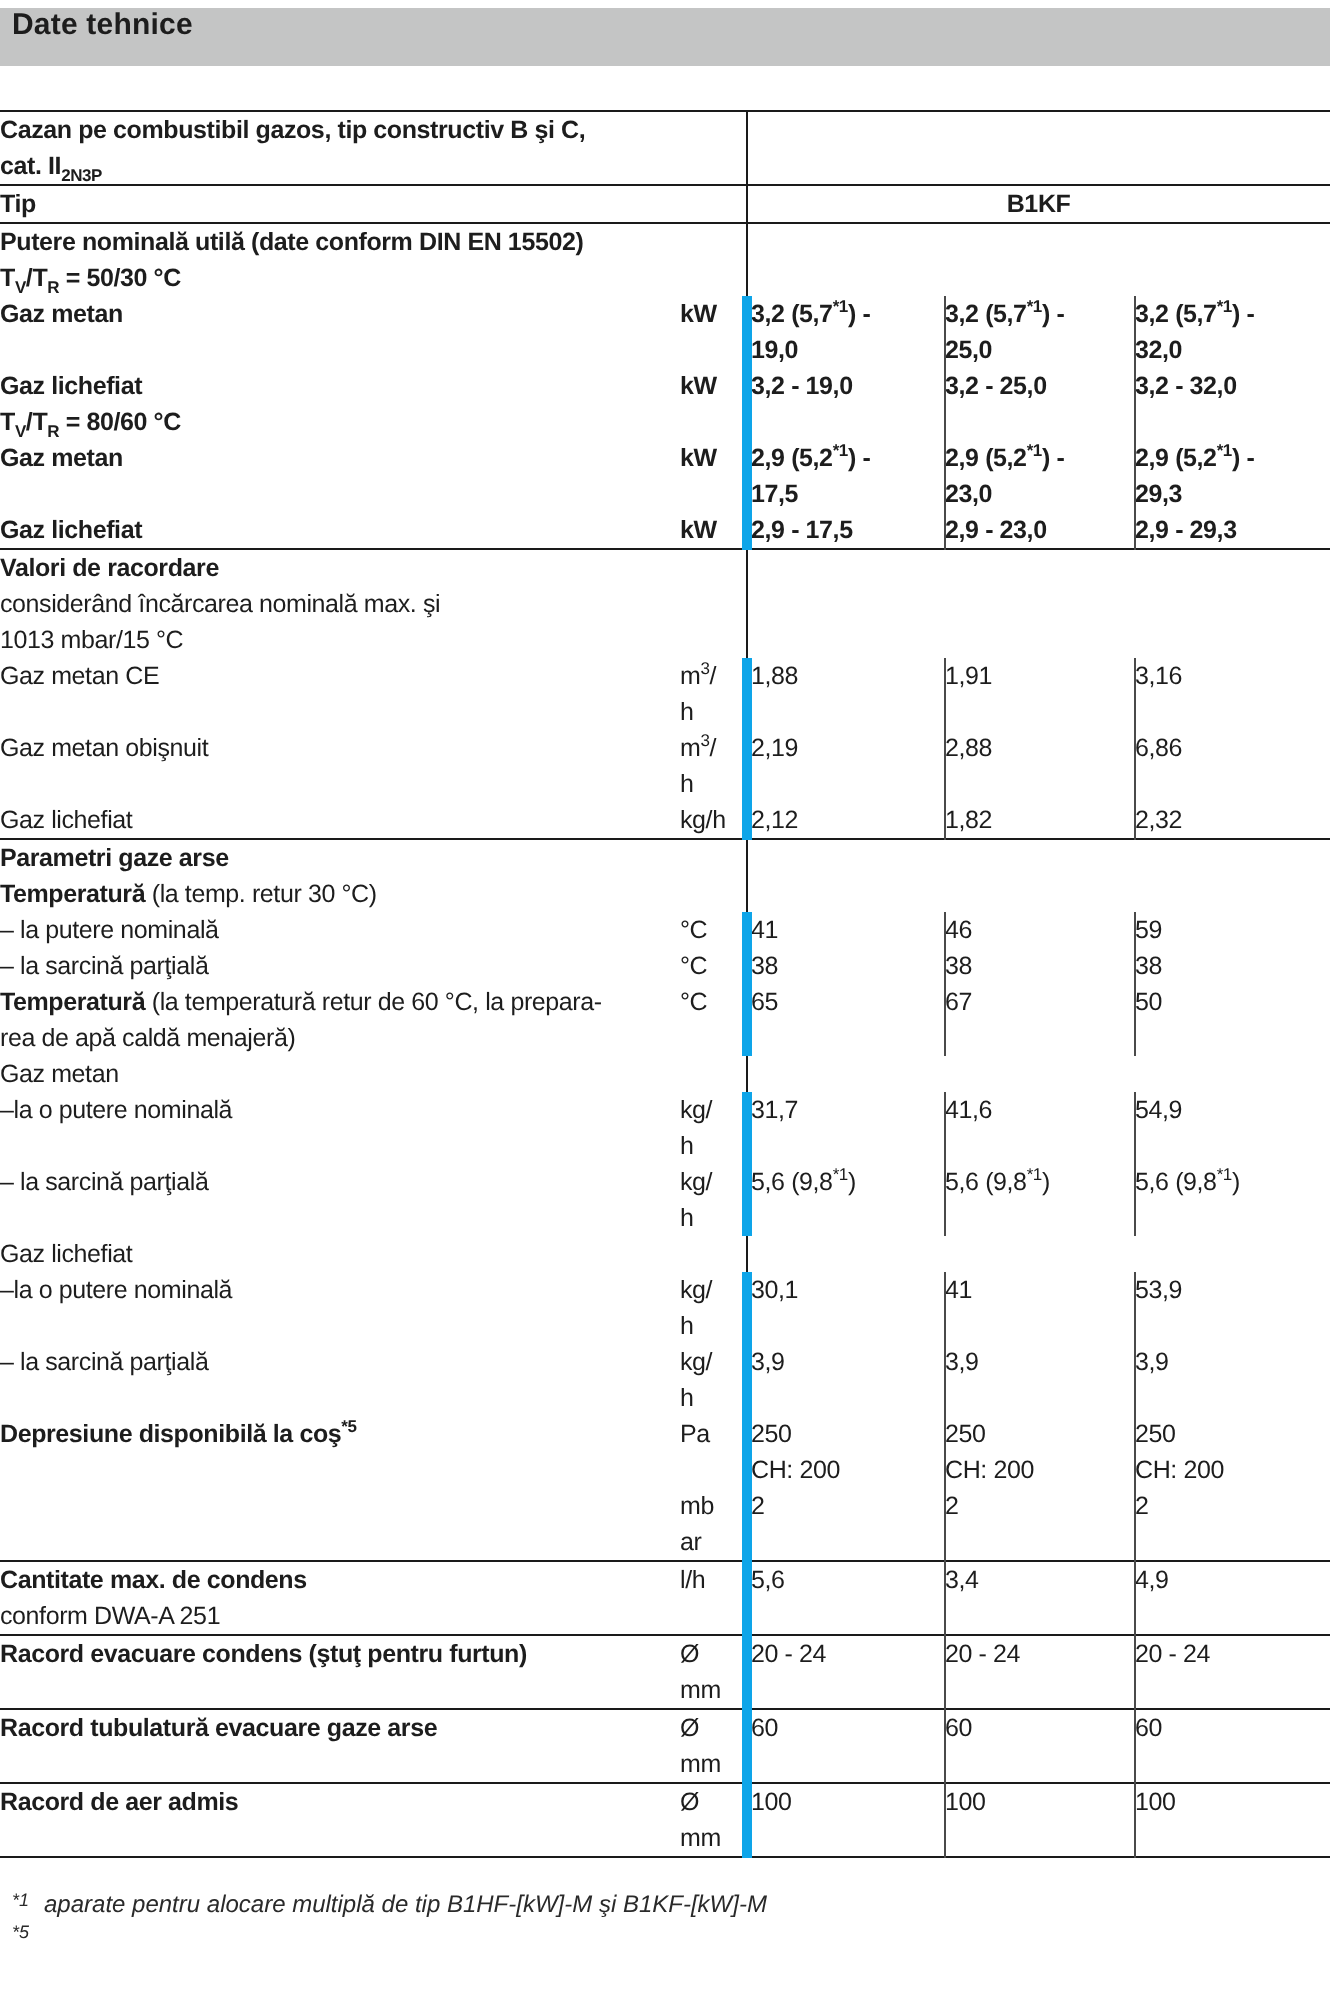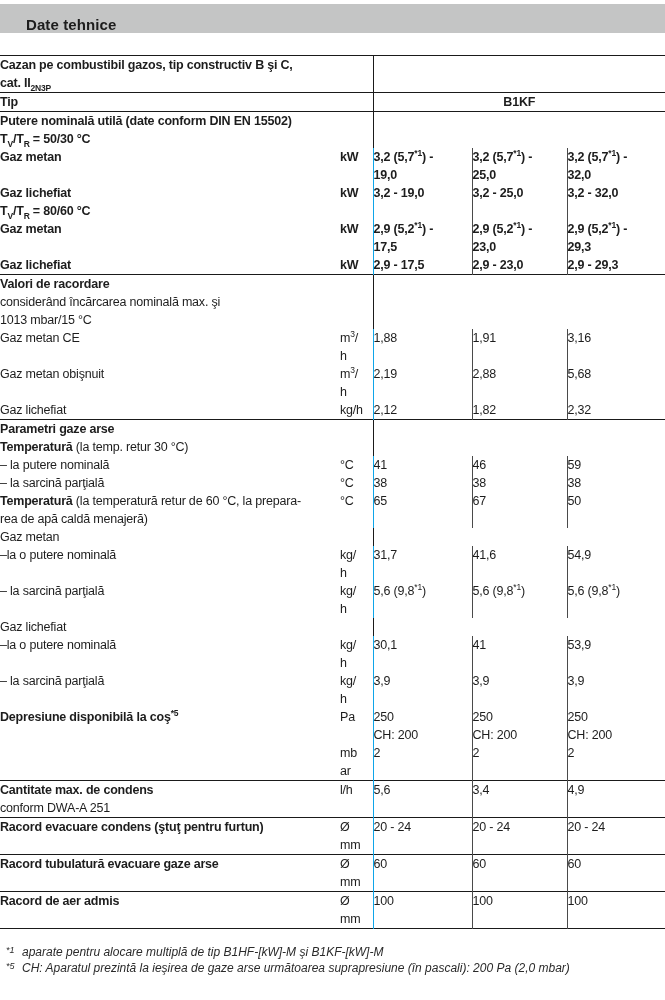--- a/index.html
+++ b/index.html
@@ -10,22 +10,22 @@
     height: 1000px;
     overflow: hidden;
     font-family: "Liberation Sans", sans-serif;
     color: #1d1d1d;
   }
   .titlebar {
     margin-top: 4px;
     height: 29px;
     background: #c4c5c5;
     display: flex;
-    align-items: flex-end;
-    padding-left: 26px;
+    align-items: flex-start;
+    padding-left: 6px;
     box-sizing: border-box;
     font-size: 15px;
     font-weight: bold;
     letter-spacing: 0.1px;
   }
   table.tech {
     border-collapse: collapse;
     table-layout: fixed;
     width: 665px;
     margin-top: 22px;
@@ -36,21 +36,21 @@
     vertical-align: top;
     font-size: 12.5px;
     line-height: 18px;
     letter-spacing: -0.2px;
     padding: 0;
     white-space: pre-line;
     overflow: hidden;
   }
   td.lbl      { padding-left: 8px; }
   td.lbl2     { padding-left: 8px; border-right: 1px solid #1a1a1a; }
-  td.unit     { padding-left: 8px; border-right: 1px solid #0ea5e9; }
+  td.unit     { padding-left: 8px; border-right: 5px solid #0ea5e9; }
   td.v        { text-align: left; padding-right: 7px; }
   td.dv       { border-left: 1px solid #4a4a4a; }
   td.vc       { text-align: center; }
   tr.bt td    { border-top: 1px solid #1a1a1a; }
   sub { font-size: 8.5px; line-height: 0; }
   sup { font-size: 8.5px; line-height: 0; }
   b   { font-weight: bold; }
   .footnotes {
     margin-top: 16px;
     padding-left: 6px;
@@ -161,21 +161,21 @@
       <td class="v">1,88</td>
       <td class="v dv">1,91</td>
       <td class="v dv">3,16</td>
     </tr>
     <tr>
       <td class="lbl">Gaz metan obişnuit</td>
       <td class="unit">m<sup>3</sup>/
 h</td>
       <td class="v">2,19</td>
       <td class="v dv">2,88</td>
-      <td class="v dv">5,68</td>
+      <td class="v dv">6,86</td>
     </tr>
     <tr>
       <td class="lbl">Gaz lichefiat</td>
       <td class="unit">kg/h</td>
       <td class="v">2,12</td>
       <td class="v dv">1,82</td>
       <td class="v dv">2,32</td>
     </tr>
     <tr class="bt">
       <td class="lbl2" colspan="2"><b>Parametri gaze arse</b></td>
@@ -298,15 +298,14 @@
   </tbody>
 </table>
 
 <div class="footnotes">
   <div class="fn">
     <span class="fn-marker">*1</span>
     <span>aparate pentru alocare multiplă de tip B1HF-[kW]-M şi B1KF-[kW]-M</span>
   </div>
   <div class="fn">
     <span class="fn-marker">*5</span>
-    <span>CH: Aparatul prezintă la ieşirea de gaze arse următoarea suprapresiune (în pascali): 200 Pa (2,0 mbar)</span>
   </div>
 </div>
 
 </body></html>

